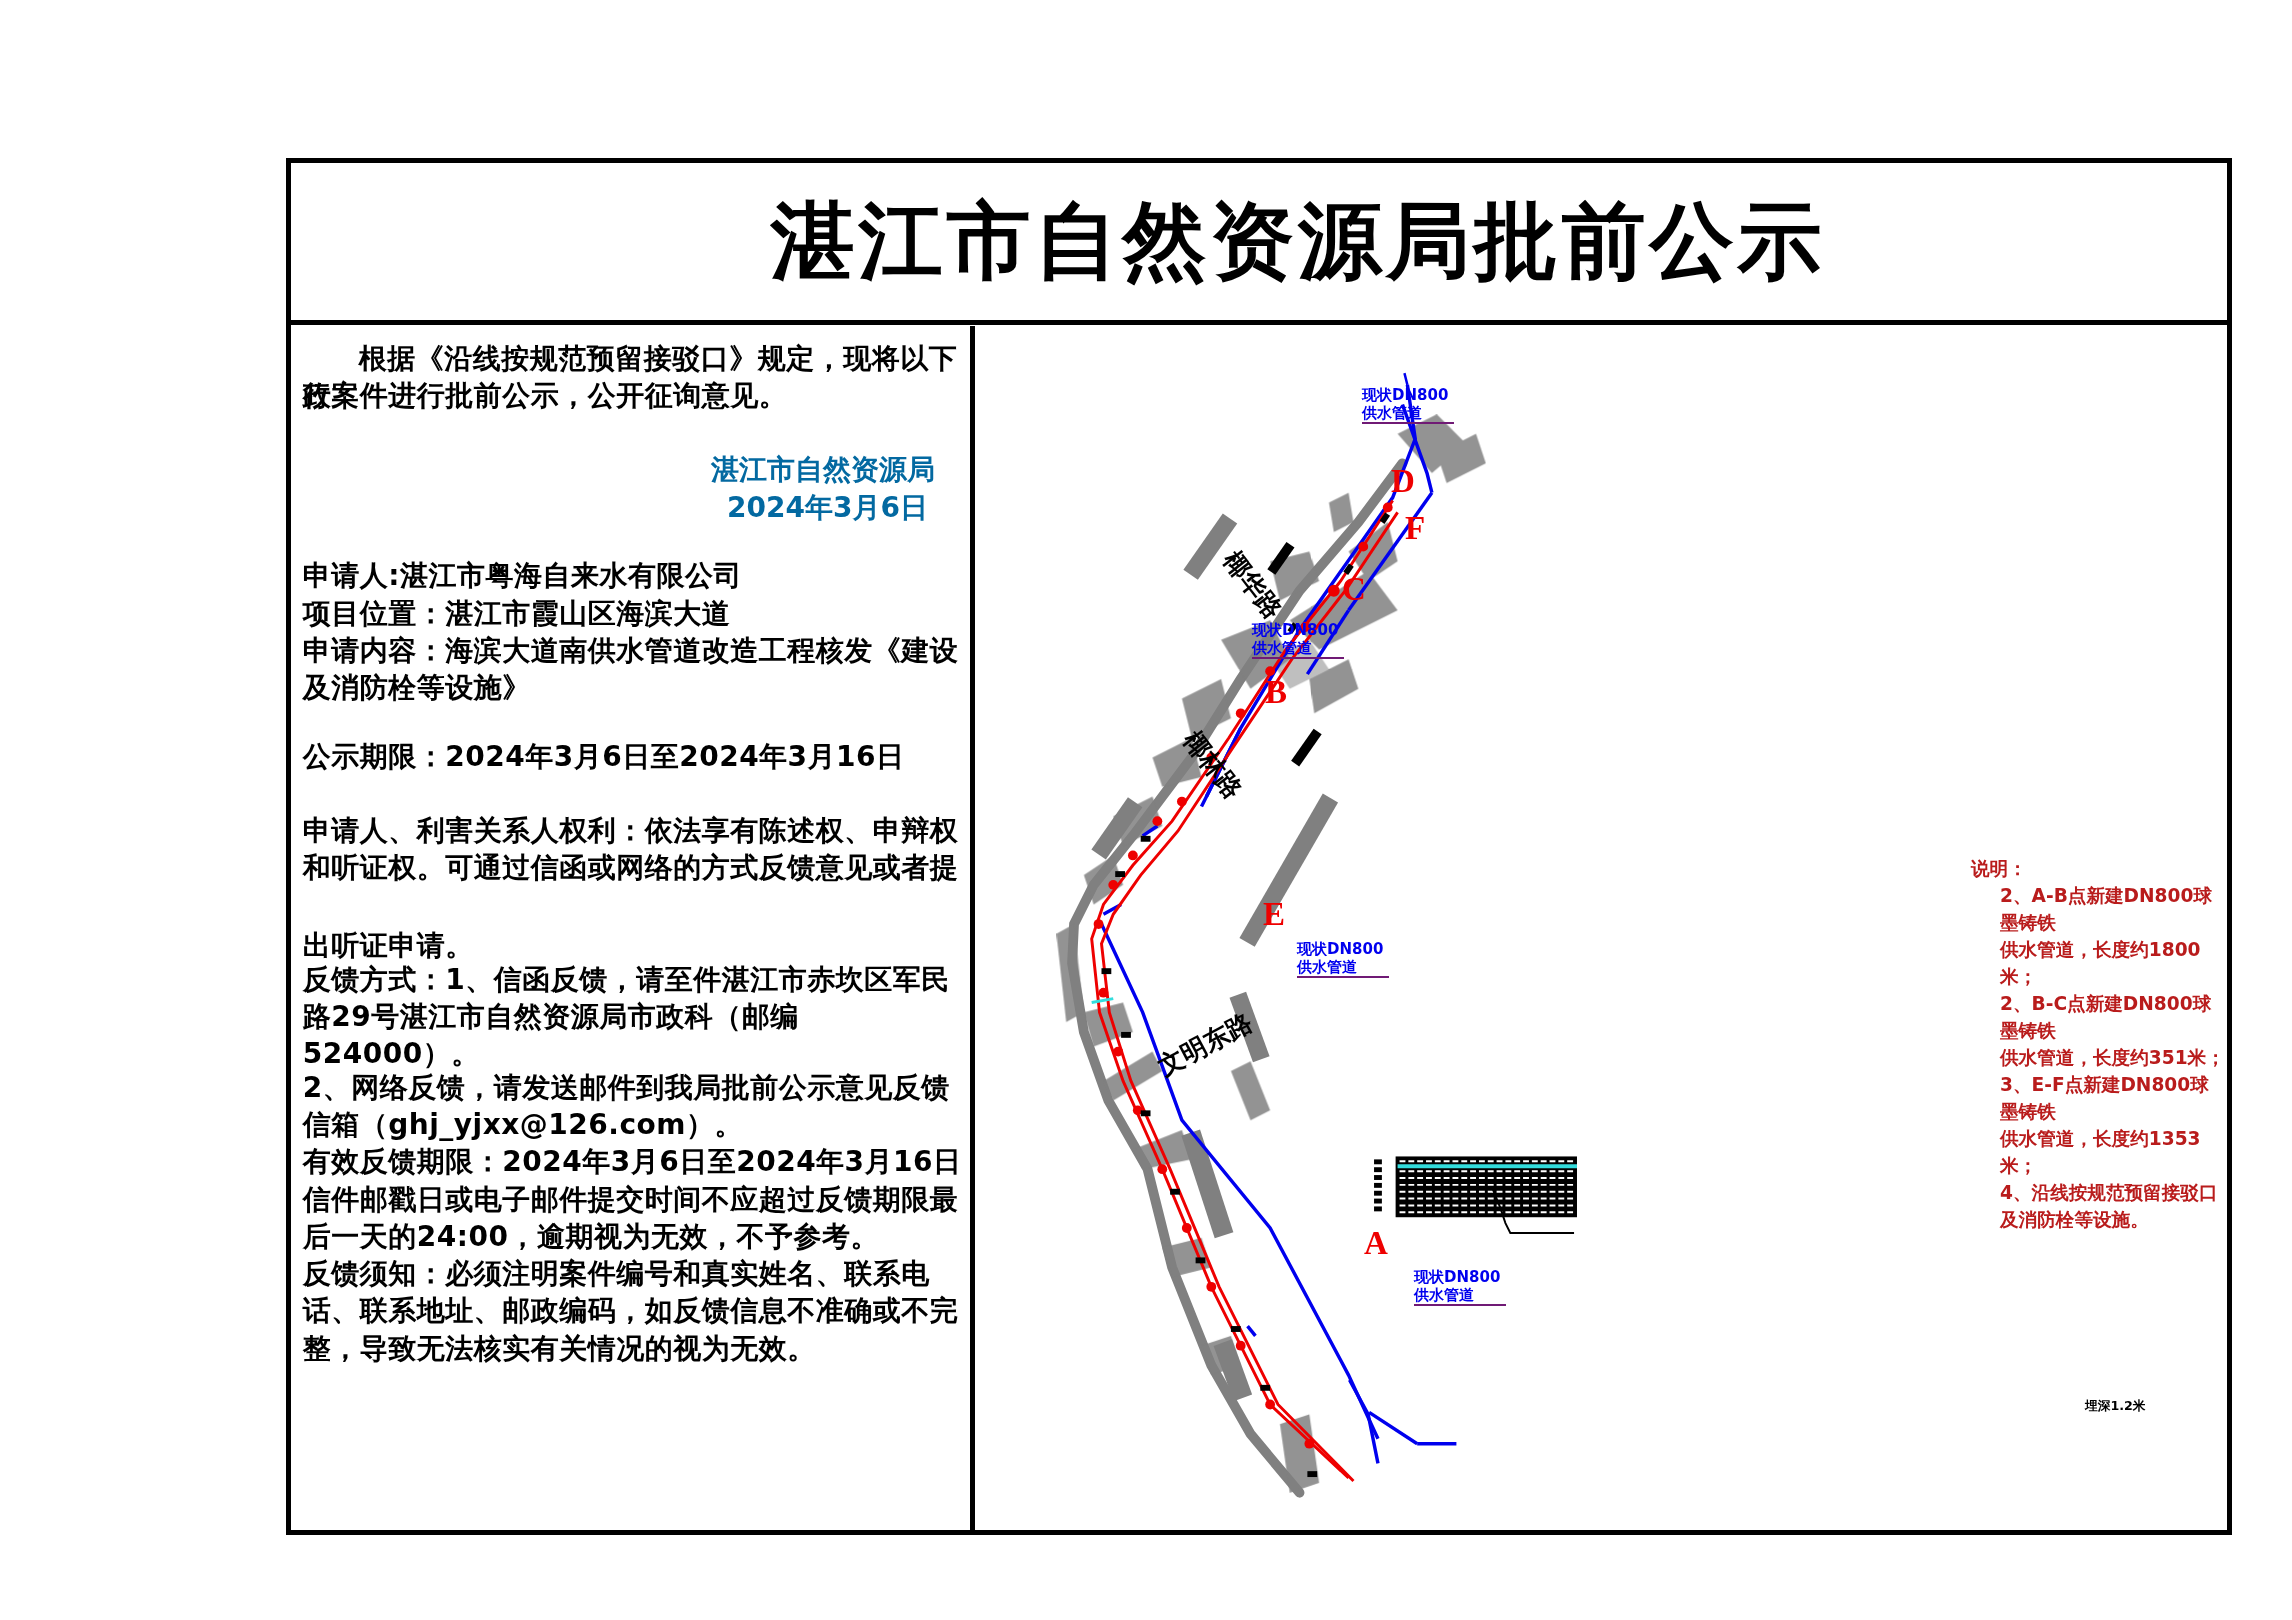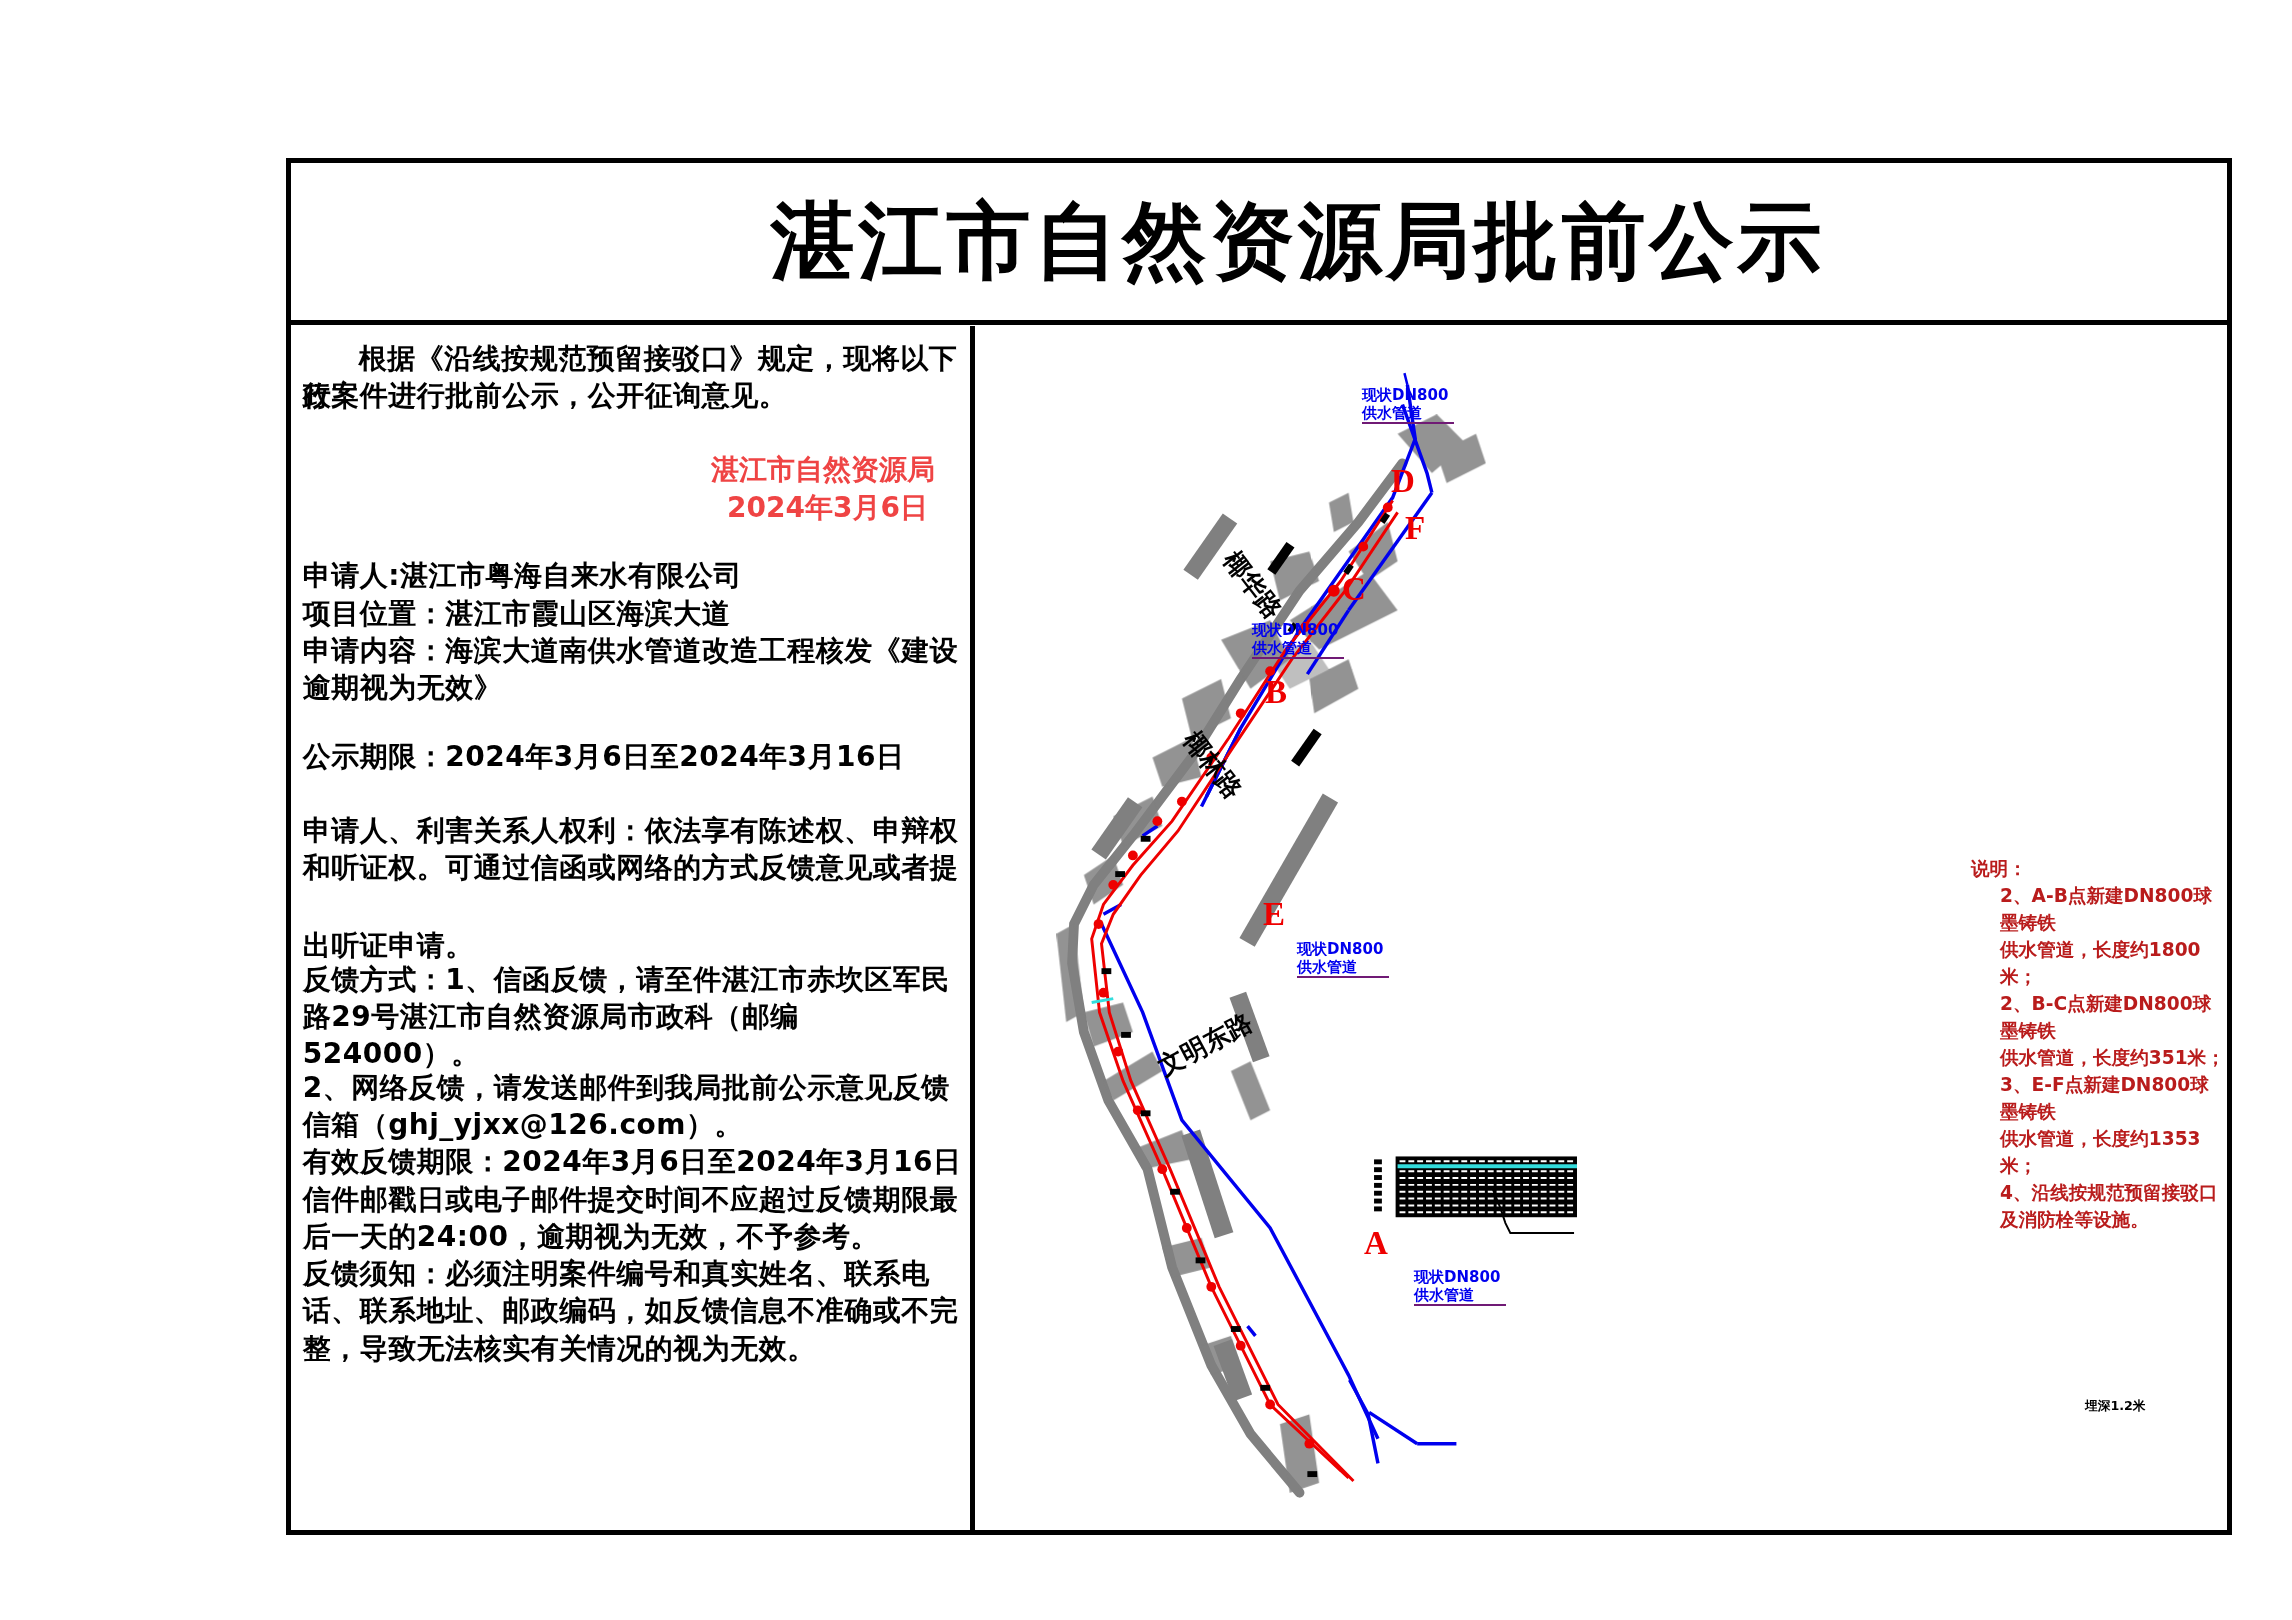--- a/index.html
+++ b/index.html
@@ -10,21 +10,21 @@
   .title-row { position:absolute; left:0; top:0; width:100%; height:157px;
                border-bottom:5.9px solid #000; display:flex; align-items:center; justify-content:center; }
   .title { font-family:"DejaVu Sans","Liberation Sans",sans-serif; font-weight:bold;
            font-size:84px; letter-spacing:3.9px; color:#000; margin-left:78px; }
   .left-col { position:absolute; left:0; top:163px; width:679px; height:1205px;
               border-right:5.9px solid #000; }
   .right-col { position:absolute; left:685px; top:163px; width:1251px; height:1205px; }
   .txt { position:absolute; left:11.8px; width:667px; font-family:"DejaVu Sans","Liberation Sans",sans-serif;
          font-weight:bold; font-size:28px; line-height:37px; color:#000; white-space:pre-wrap; letter-spacing:0.5px; }
   .sig { position:absolute; font-family:"DejaVu Sans","Liberation Sans",sans-serif; font-weight:bold;
-         font-size:28px; color:#ef4444; }
+         font-size:28px; color:#0369a1; }
   
   .map-svg { position:absolute; left:0; top:0; }
   .blue-label { position:absolute; font-family:"DejaVu Sans","Liberation Sans",sans-serif; font-weight:bold;
                 font-size:15px; line-height:17.6px; color:#0000ee; border-bottom:2px solid #701a75; padding-right:5.9px; }
   .pt { position:absolute; font-family:"Liberation Serif","DejaVu Serif",serif; font-weight:bold;
         font-size:33px; color:#ee0000; }
   .road { position:absolute; font-family:"DejaVu Sans","Liberation Sans",sans-serif; font-weight:bold;
           font-size:25.5px; color:#000; white-space:nowrap; transform-origin:left top; }
   .note { position:absolute; left:1024px; top:529px; font-family:"DejaVu Sans","Liberation Sans",sans-serif;
           font-weight:bold; font-size:18.6px; line-height:27px; color:#b91c1c; }
@@ -42,21 +42,21 @@
 
   <div class="left-col">
     <div class="txt" style="top:13.7px;text-indent:56px;">根据《沿线按规范预留接驳口》规定，现将以下行</div>
     <div class="txt" style="top:51px;">政案件进行批前公示，公开征询意见。</div>
     <div class="sig" style="left:420px;top:125px;">湛江市自然资源局</div>
     <div class="sig" style="left:436px;top:163px;">2024年3月6日</div>
 
     <div class="txt" style="top:231px;">申请人:湛江市粤海自来水有限公司</div>
     <div class="txt" style="top:269px;">项目位置：湛江市霞山区海滨大道</div>
     <div class="txt" style="top:306px;">申请内容：海滨大道南供水管道改造工程核发《建设</div>
-    <div class="txt" style="top:343px;">逾期视为无效》</div>
+    <div class="txt" style="top:343px;">及消防栓等设施》</div>
 
     <div class="txt" style="top:412px;">公示期限：2024年3月6日至2024年3月16日</div>
 
     <div class="txt" style="top:486px;">申请人、利害关系人权利：依法享有陈述权、申辩权</div>
     <div class="txt" style="top:523px;">和听证权。可通过信函或网络的方式反馈意见或者提</div>
     <div class="txt" style="top:561px;margin-top:40px;">出听证申请。</div>
 
     <div class="txt" style="top:635px;">反馈方式：1、信函反馈，请至件湛江市赤坎区军民</div>
     <div class="txt" style="top:672px;">路29号湛江市自然资源局市政科（邮编524000）。</div>
 

